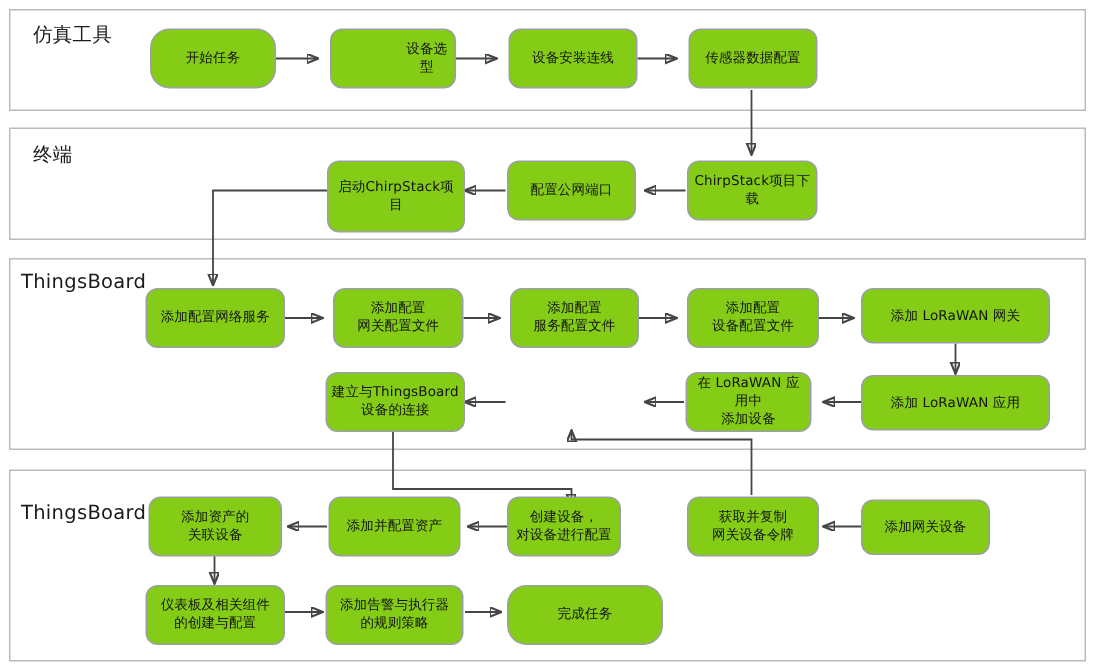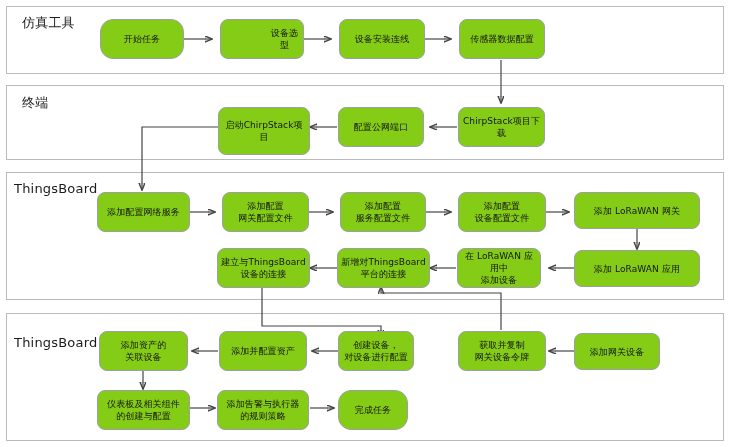--- a/index.html
+++ b/index.html
@@ -167,24 +167,20 @@
     <span>添加 LoRaWAN 网关</span>
   </div>
 
   <div class="node" style="left:574px; top:250px; width:126px; height:37px;">
     <span>添加 LoRaWAN 应用</span>
   </div>
   <div class="node" style="left:457px; top:248px; width:84px; height:40px;">
     <span>在 LoRaWAN 应用中
 添加设备</span>
   </div>
-  <div class="node" style="left:337px; top:248px; width:93px; height:40px;">
-    <span>新增对ThingsBoard
-平台的连接</span>
-  </div>
   <div class="node" style="left:217px; top:248px; width:93px; height:40px;">
     <span>建立与ThingsBoard
 设备的连接</span>
   </div>
 
   <div class="node" style="left:574px; top:333px; width:86px; height:37px;">
     <span>添加网关设备</span>
   </div>
   <div class="node" style="left:458px; top:331px; width:88px; height:40px;">
     <span>获取并复制
@@ -203,17 +199,17 @@
   </div>
 
   <div class="node" style="left:97px; top:390px; width:93px; height:40px;">
     <span>仪表板及相关组件
 的创建与配置</span>
   </div>
   <div class="node" style="left:217px; top:390px; width:92px; height:40px;">
     <span>添加告警与执行器
 的规则策略</span>
   </div>
-  <div class="node round" style="left:338px; top:390px; width:70px; height:40px;">
+  <div class="node round" style="left:338px; top:390px; width:104px; height:40px;">
     <span>完成任务</span>
   </div>
 
 </div>
 
 </body></html>

